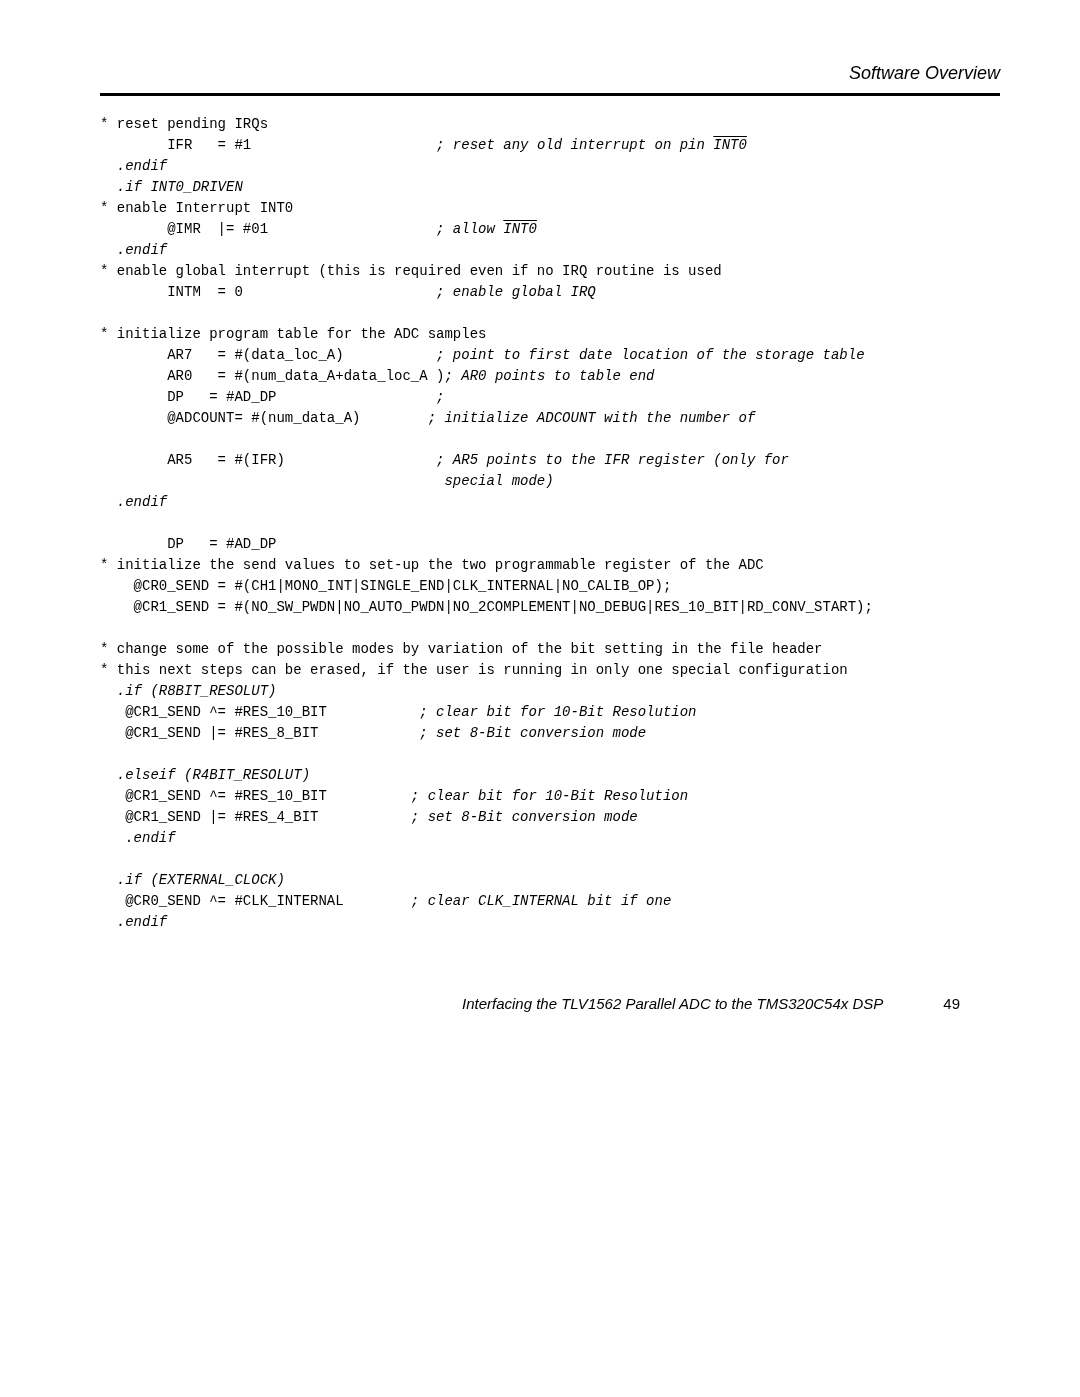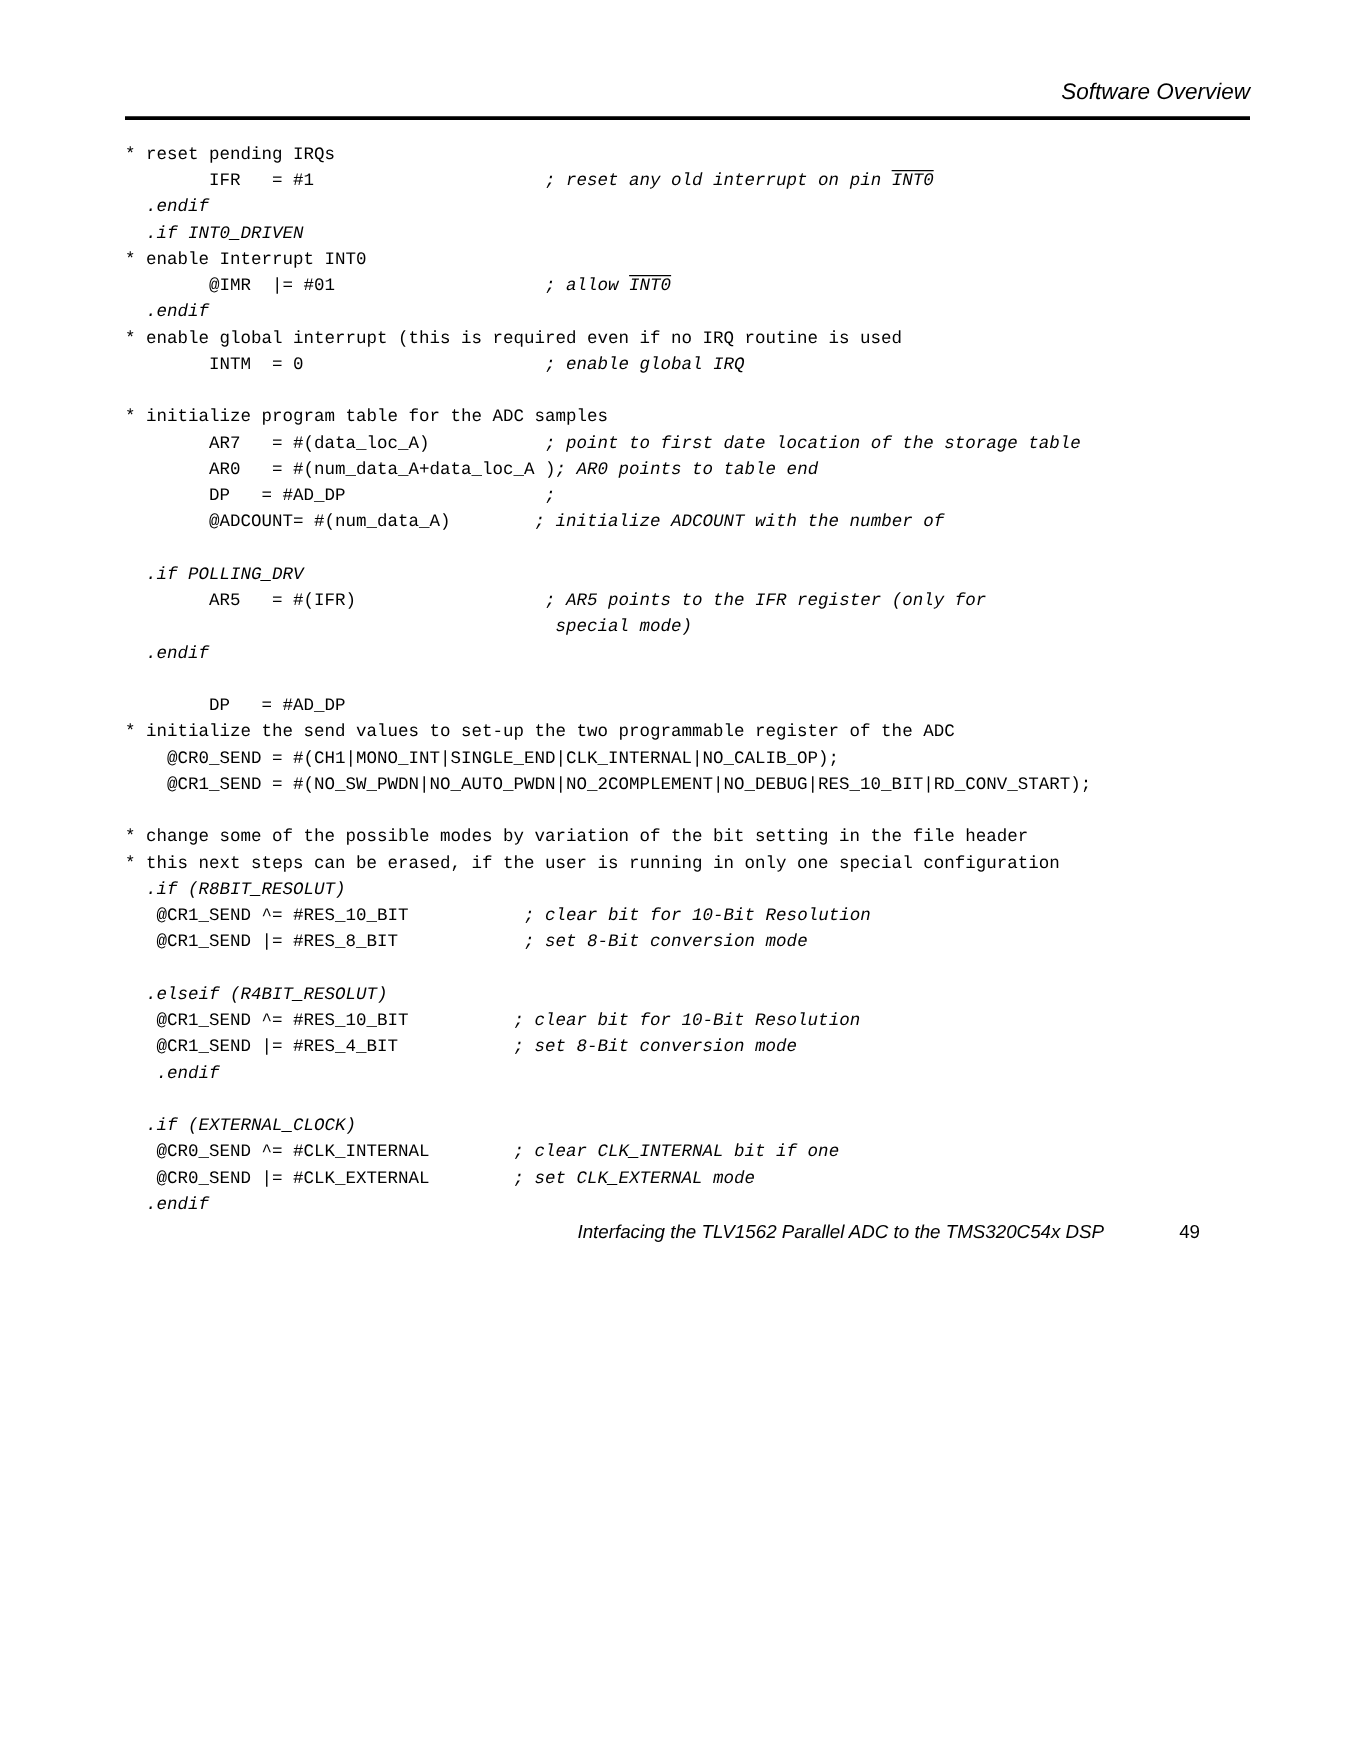--- a/index.html
+++ b/index.html
@@ -31,20 +31,21 @@
     font-weight: normal;
     font-style: italic;
   }
   .comment {
     font-style: italic;
   }
   .over {
     text-decoration: overline;
   }
   .footer {
+    margin-top: 60px;
     font-family: Arial, Helvetica, sans-serif;
     font-style: italic;
     font-size: 15px;
     display: flex;
     justify-content: flex-end;
     gap: 60px;
     padding-right: 40px;
   }
   .footer-title {
     font-weight: normal;
@@ -69,21 +70,20 @@
 <div class="code-line directive">  .endif</div>
 <div class="code-line">* enable global interrupt (this is required even if no IRQ routine is used</div>
 <div class="code-line"><span>        INTM  = 0                       </span><span class="comment">; enable global IRQ</span></div>
 <br>
 <div class="code-line">* initialize program table for the ADC samples</div>
 <div class="code-line"><span>        AR7   = #(data_loc_A)           </span><span class="comment">; point to first date location of the storage table</span></div>
 <div class="code-line"><span>        AR0   = #(num_data_A+data_loc_A )</span><span class="comment">; AR0 points to table end</span></div>
 <div class="code-line"><span>        DP   = #AD_DP                   </span><span class="comment">;</span></div>
 <div class="code-line"><span>        @ADCOUNT= #(num_data_A)        </span><span class="comment">; initialize ADCOUNT with the number of</span></div>
 <br>
-<div class="code-line directive">  .if POLLING_DRV</div>
 <div class="code-line"><span>        AR5   = #(IFR)                  </span><span class="comment">; AR5 points to the IFR register (only for</span></div>
 <div class="code-line comment">                                         special mode)</div>
 <div class="code-line directive">  .endif</div>
 <br>
 <div class="code-line">        DP   = #AD_DP</div>
 <div class="code-line">* initialize the send values to set-up the two programmable register of the ADC</div>
 <div class="code-line">    @CR0_SEND = #(CH1|MONO_INT|SINGLE_END|CLK_INTERNAL|NO_CALIB_OP);</div>
 <div class="code-line">    @CR1_SEND = #(NO_SW_PWDN|NO_AUTO_PWDN|NO_2COMPLEMENT|NO_DEBUG|RES_10_BIT|RD_CONV_START);</div>
 <br>
 <div class="code-line">* change some of the possible modes by variation of the bit setting in the file header</div>
@@ -92,20 +92,19 @@
 <div class="code-line"><span>   @CR1_SEND ^= #RES_10_BIT           </span><span class="comment">; clear bit for 10-Bit Resolution</span></div>
 <div class="code-line"><span>   @CR1_SEND |= #RES_8_BIT            </span><span class="comment">; set 8-Bit conversion mode</span></div>
 <br>
 <div class="code-line directive">  .elseif (R4BIT_RESOLUT)</div>
 <div class="code-line"><span>   @CR1_SEND ^= #RES_10_BIT          </span><span class="comment">; clear bit for 10-Bit Resolution</span></div>
 <div class="code-line"><span>   @CR1_SEND |= #RES_4_BIT           </span><span class="comment">; set 8-Bit conversion mode</span></div>
 <div class="code-line directive">   .endif</div>
 <br>
 <div class="code-line directive">  .if (EXTERNAL_CLOCK)</div>
 <div class="code-line"><span>   @CR0_SEND ^= #CLK_INTERNAL        </span><span class="comment">; clear CLK_INTERNAL bit if one</span></div>
-<div class="code-line"><span>   @CR0_SEND |= #CLK_EXTERNAL        </span><span class="comment">; set CLK_EXTERNAL mode</span></div>
 <div class="code-line directive">  .endif</div>
 </div>
 
 <div class="footer">
   <span class="footer-title">Interfacing the TLV1562 Parallel ADC to the TMS320C54x DSP</span>
   <span class="footer-page">49</span>
 </div>
 
 </body></html>

